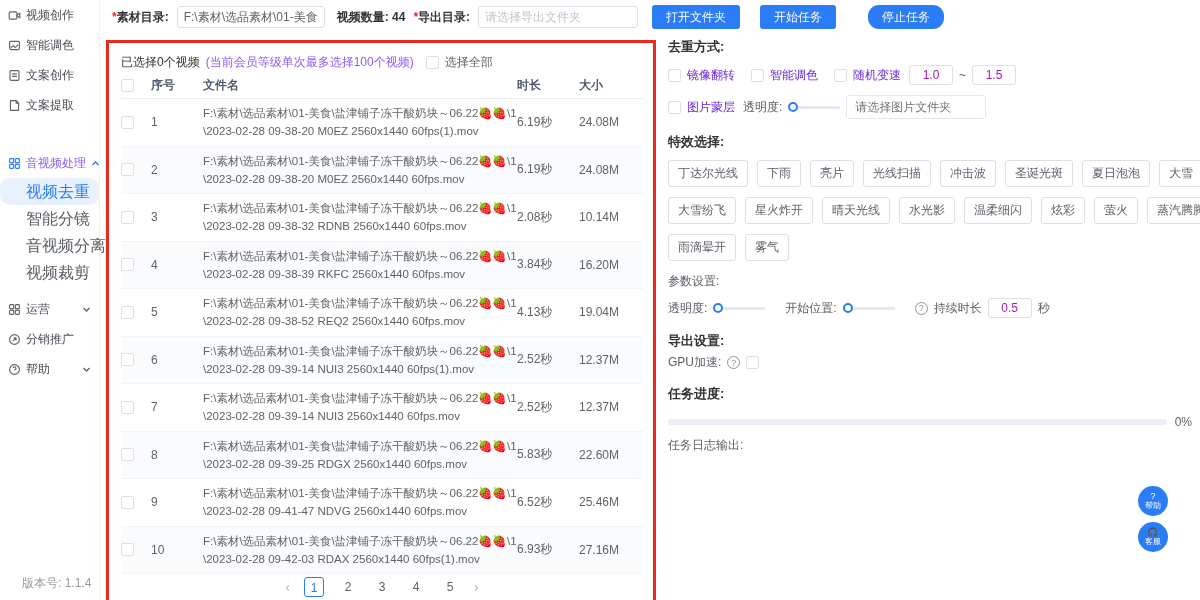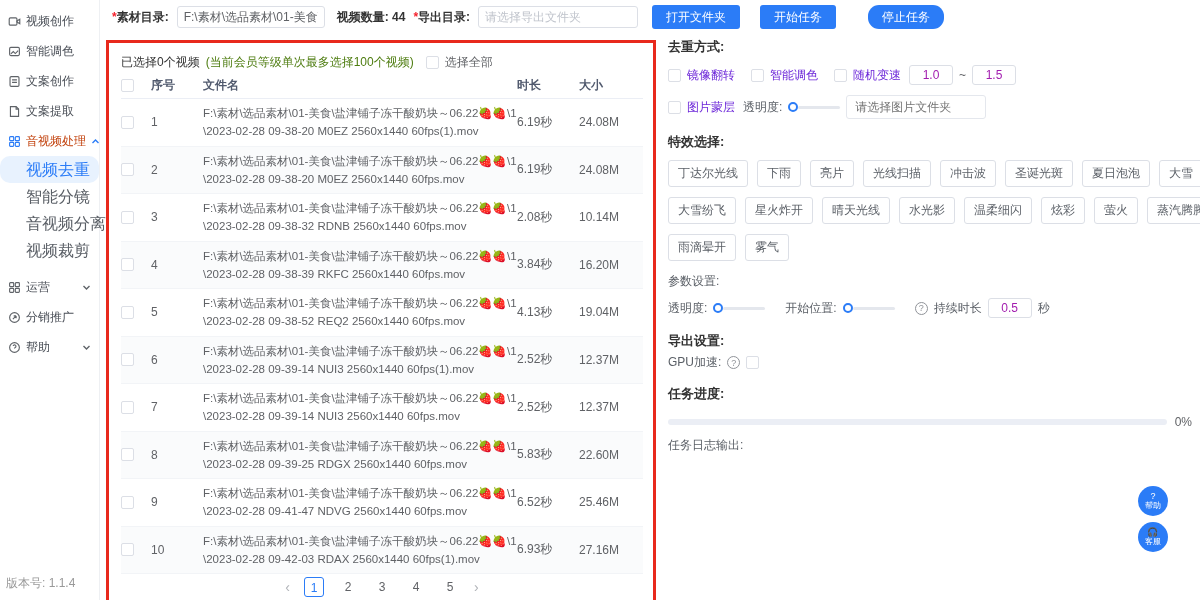--- a/index.html
+++ b/index.html
@@ -1,30 +1,30 @@
 <!DOCTYPE html>
 <html><head>
 <meta charset="utf-8">
 <style>
   * { margin:0; padding:0; box-sizing:border-box; }
   html,body { width:1200px; height:600px; overflow:hidden; background:#fff;
     font-family:"Liberation Sans","DejaVu Sans",sans-serif; font-size:12px; color:#606266; }
 
   
   .sidebar { position:absolute; left:0; top:0; width:100px; height:600px; background:#fff;
-    border-right:1px solid #eef0f3; padding-top:6px; }
+    border-right:1px solid #eef0f3; }
   .side-item { display:flex; align-items:center; gap:5px; height:30px; padding:0 8px;
     color:#4a4f57; cursor:pointer; white-space:nowrap; }
   .side-item .lbl { font-size:12px; }
-  .side-item.active { color:#c2410c; }
+  .side-item.active { color:#8b5cf6;margin-top:28px; }
   .side-item svg { flex:0 0 auto; }
   .sub-item { height:27px; line-height:27px; padding-left:26px; color:#5a5f66; cursor:pointer; font-size:16px; white-space:nowrap;border-radius:10px; }
   .sub-item.active { background:#e8f2fe; color:#2b7cf7; }
   .chev { margin-left:auto; }
-  .version { position:absolute; left:6px; bottom:8px; color:#999; font-size:12px; }
+  .version { position:absolute; left:22px; bottom:8px; color:#999; font-size:12px; }
 
   
   .topbar { position:absolute; left:112px; top:0; height:30px; width:1088px;
     display:flex; align-items:center; gap:8px; padding-top:4px; }
   .fld-label { color:#333; font-weight:bold; font-size:12px; white-space:nowrap; }
   .star { color:#f5222d; }
   .txt-input { height:22px; border:1px solid #dcdfe6; border-radius:3px; padding:0 6px;
     font-size:12px; color:#606266; font-family:inherit; outline:none; }
   .txt-input::placeholder { color:#c0c4cc; }
   .dir-input { width:148px; }
@@ -33,21 +33,21 @@
   .count-num { color:#333; }
   .btn { height:24px; padding:0 14px; background:#2b7cf7; color:#fff; border:none;
     border-radius:3px; font-size:12px; cursor:pointer; white-space:nowrap; font-family:inherit; }
   .btn.open-folder { margin-left:6px; }
 
   
   .table-box { position:absolute; left:106px; top:40px; width:550px; height:568px;
     border:3px solid #e8291c; background:#fff; padding:8px 10px 0 12px; display:flex; flex-direction:column; }
   .sel-line { display:flex; align-items:center; gap:6px; height:22px; flex:0 0 auto; }
   .sel-black { color:#333; }
-  .sel-red { color:#4d7c0f; }
+  .sel-red { color:#8b5cf6; }
   .checkbox { display:inline-block; width:13px; height:13px; border:1px solid #dcdfe6;
     border-radius:2px; background:#fff; flex:0 0 auto; cursor:pointer; }
   .thead { display:flex; align-items:center; height:26px; border-bottom:1px solid #ebeef5;
     font-weight:bold; color:#515a6e; flex:0 0 auto; }
   .col-chk { width:30px; display:flex; align-items:center; }
   .col-idx { width:52px; }
   .col-name { flex:1; min-width:0; }
   .col-dur { width:62px; }
   .col-size { width:64px; text-align:left; }
   .trow { display:flex; align-items:center; height:47.5px; border-bottom:1px solid #f2f4f7; color:#606266; }

